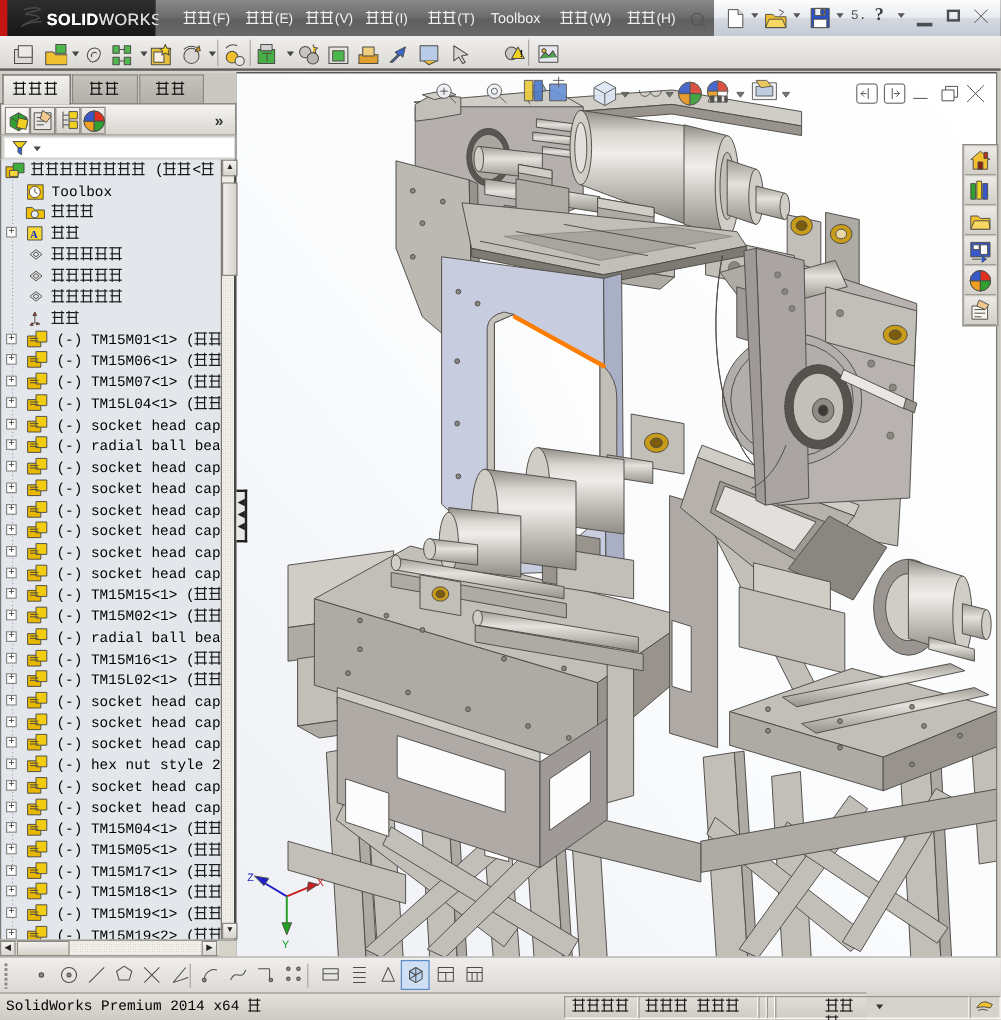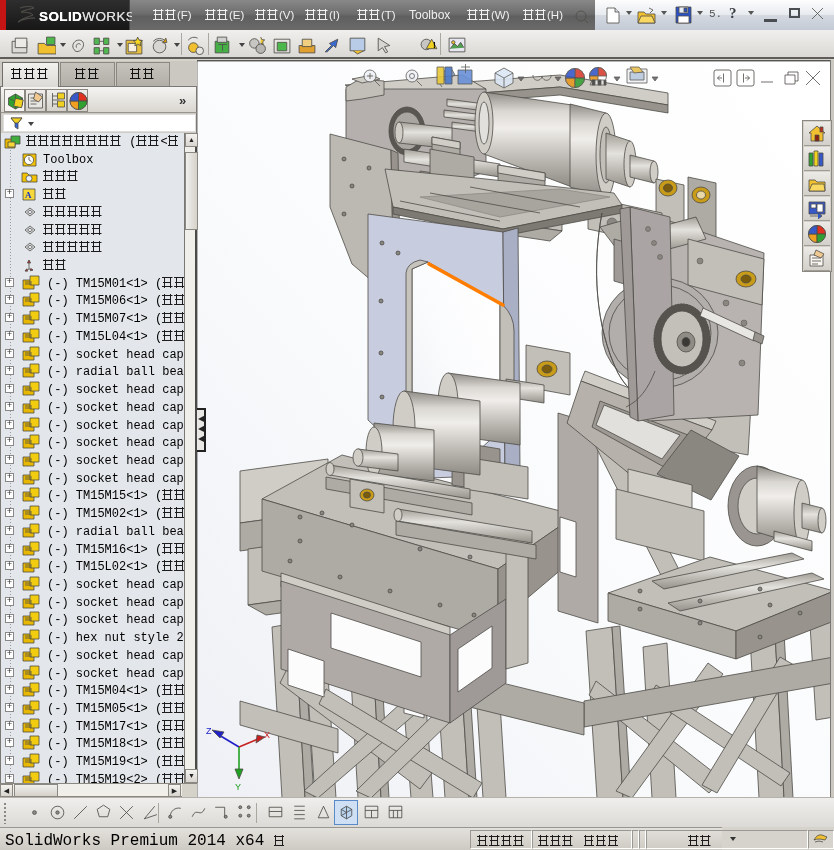--- a/index.html
+++ b/index.html
@@ -42,21 +42,21 @@
 #vp{left:197px;top:60px;width:634px;height:737px;background:linear-gradient(160deg,#ffffff 55%,#f2f3f6);overflow:hidden;border-top:1px solid #555}
 #vpborder{left:830px;top:60px;width:4px;height:737px;background:#cbc8c1;border-left:1px solid #7a7874}
 
 #tpane{left:802px;top:120px;width:30px;height:152px;background:#d3d0ca;border:1px solid #8a8880}
 .tpi{position:absolute;left:1px;width:26px;height:24px;border-bottom:1px solid #a09d97;background:linear-gradient(#eceae6,#d3d0ca)}
 
 #split{left:197px;top:408px;width:9px;height:44px;background:#e9e8e4;border:2px solid #222;border-left:none}
 
 #btool{left:0;top:797px;width:834px;height:30px;background:linear-gradient(#efeeec,#dcdad6);border-top:1px solid #b5b2ac}
 
-#sbar{left:0;top:827px;width:722px;height:23px;background:linear-gradient(#e3e1db,#cdcac3);border-top:1px solid #989690;font-family:"Liberation Mono",monospace;font-size:16px}
+#sbar{left:0;top:827px;width:722px;height:23px;background:linear-gradient(#e3e1db,#cdcac3);border-top:1px solid #989690;font-family:"Liberation Mono",monospace;font-size:12px}
 .sfield{position:absolute;top:2px;height:19px;border-left:1px solid #9a9892;border-top:1px solid #9a9892;border-right:1px solid #fff;border-bottom:1px solid #fff}
 </style></head>
 <body>
 <div id="root">
 <div id="title" class="abs">
       <div id="redstripe" class="abs"></div>
 <svg class="abs" style="left:12px;top:4px" width="120" height="24" viewBox="0 0 120 24">
 <path d="M8 4 C14 2 20 2 22 4 C19 5 12 6 9 8 C14 8 20 9 21 11 C17 13 10 14 6 18 C10 15 18 14 23 14" stroke="#e8e8e8" stroke-width="1.8" fill="none"></path>
 <text x="27" y="17" font-family="Liberation Sans" font-size="13.5" font-weight="bold" fill="#fff" letter-spacing="0.4">SOLID<tspan font-weight="normal" fill="#ddd">WORKS</tspan></text>
       </svg>

